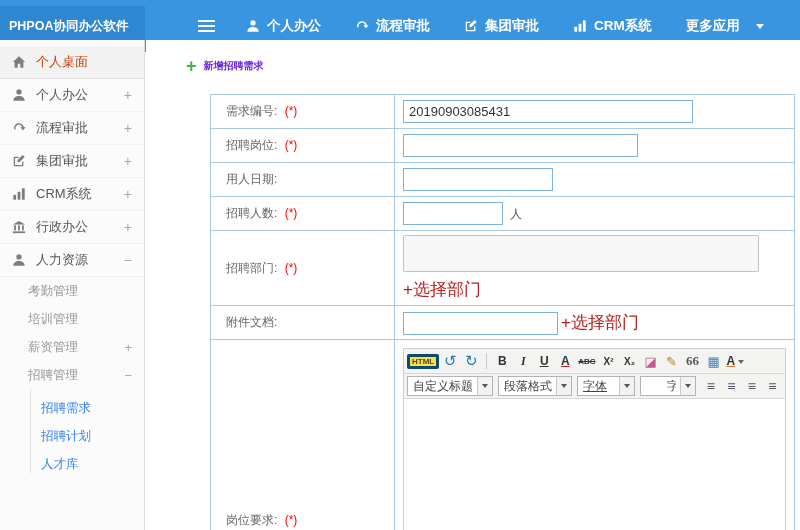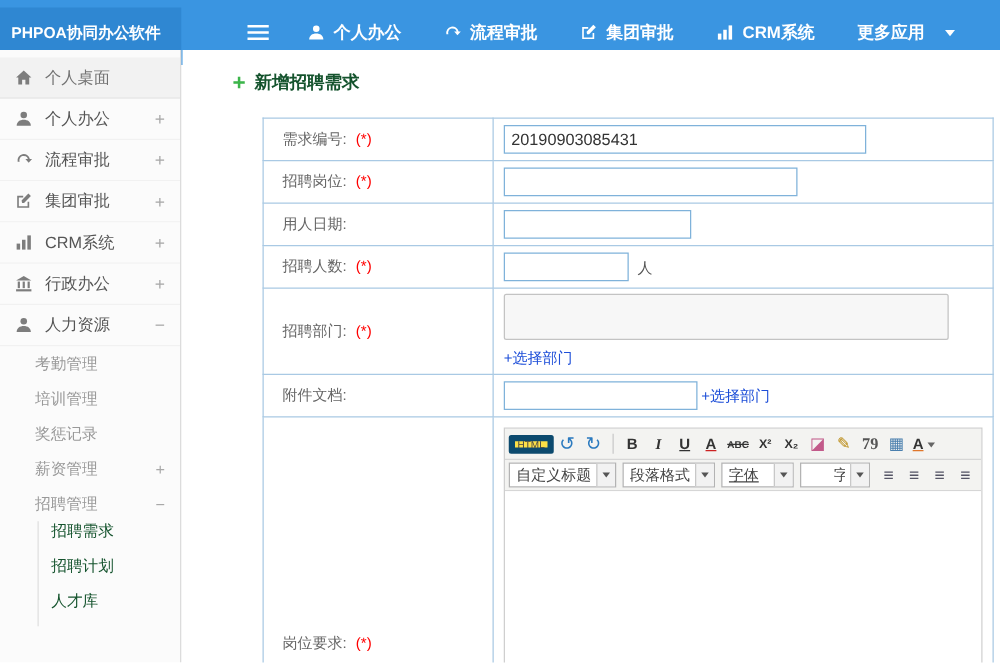--- a/index.html
+++ b/index.html
@@ -22,65 +22,65 @@
   .nav-ic { display:flex; align-items:center; }
   .nav-ic svg { display:block; }
   .caret-down { width:0; height:0; border:4px solid transparent; border-top:5px solid #fff;
     margin-left:9px; margin-top:4px; }
 
   
   .sidebar { position:absolute; top:40px; left:0; width:145px; height:490px;
     background:#fbfbfb; border-right:1px solid #dcdcdc; padding-top:6px; overflow:hidden; }
   .side-item { height:33px; display:flex; align-items:center; padding:0 12px;
     border-bottom:1px solid #f1f1f1; color:#555; font-size:13px; cursor:pointer; background:#fbfbfb; }
-  .side-item.active { background:#f2f2f2; border-bottom-color:#e2e2e2; color:#737373; }
+  .side-item.active { background:#f2f2f2; border-bottom-color:#e2e2e2; color:#c2410c; }
   .side-ic { width:16px; margin-right:8px; color:#7d7d7d; display:flex; align-items:center; }
   .side-ic svg { display:block; }
   .toggle { margin-left:auto; color:#a8a8a8; font-size:14px; line-height:1; }
   .sub-item { height:28px; display:flex; align-items:center; padding:0 12px 0 28px;
     color:#999; font-size:12.5px; cursor:pointer; }
   .sub-item .toggle { font-size:13px; }
   .subsub-wrap { margin-left:30px; border-left:1px solid #e0e0e0; }
-  .subsub-item { height:28px; display:flex; align-items:flex-start; padding-left:10px;
-    color:#14532d; font-size:12.5px; cursor:pointer; }
+  .subsub-item { height:28px; display:flex; align-items:flex-end; padding-left:10px;
+    color:#3b82f6; font-size:12.5px; cursor:pointer; }
 
   
   .content { position:absolute; top:40px; left:146px; width:654px; height:490px; background:#fff; }
   .page-title { margin:17px 0 0 40px; display:flex; align-items:center; gap:7px; }
   .plus-glyph { color:#3cb54a; font-size:18px; font-weight:bold; line-height:1; }
-  .page-title h1 { font-size:14px; font-weight:bold; color:#14532d; }
+  .page-title h1 { font-size:10px; font-weight:bold; color:#6d28d9; }
 
   table.form-table { border-collapse:collapse; margin:19px 0 0 64px; width:585px; table-layout:fixed; }
   .form-table td { border:1px solid #a9c9e4; vertical-align:middle; }
   td.lbl { width:184px; padding:0 8px 0 15px; font-size:12px; color:#666; }
   td.fld { padding:4px 8px; font-size:12px; color:#555; }
   tr.short td { height:34px; }
   tr.dept td { height:66px; }
   .req { color:#f00; font-style:normal; margin-left:4px; font-size:12px; }
 
   .ipt { height:23px; border:1px solid #7fb2da; padding:0 5px; font-size:13px; color:#333;
     background:#fff; outline:none; }
   .w290 { width:290px; } .w235 { width:235px; } .w150 { width:150px; }
   .w100 { width:100px; } .w155 { width:155px; }
   .suffix { margin-left:7px; color:#555; font-size:12px; }
-  .blue-link { color:#1d4ed8; font-size:12px; text-decoration:none; cursor:pointer; }
+  .blue-link { color:#b91c1c; font-size:17px; text-decoration:none; cursor:pointer; }
   .dept-ta { width:356px; height:37px; background:#f7f7f7; border:1px solid #c3c3c3;
     border-radius:2px; resize:none; outline:none; }
   .link-line { margin-top:3px; }
   .attach-link { margin-left:3px; }
 
   
   td.editor-cell { padding:8px; vertical-align:middle; height:358px; }
   .editor { border:1px solid #cfcfcf; width:100%; height:344px; background:#fff; overflow:hidden; }
   .tb { display:flex; align-items:center; background:#f3f3f1; border-bottom:1px solid #d6d6d6;
     height:25px; padding:2px 3px; gap:1px; overflow:hidden; white-space:nowrap; }
   .tb-btn { min-width:20px; height:20px; display:inline-flex; align-items:center; justify-content:center;
     font-size:12px; color:#333; border-radius:2px; cursor:pointer; padding:0 2px; }
   .tb-sep { width:1px; height:16px; background:#c9c9c9; margin:0 4px; }
-  .b-html { font-size:8px; font-weight:normal; border:5px solid #0c4a6e; background:#fde047;
+  .b-html { font-size:8px; font-weight:bold; border:3px solid #0c4a6e; background:#fde047;
     height:15px; min-width:26px; color:#444; }
   .b-blue { color:#2b7abf; font-size:15px; }
   .b-bold { font-weight:bold; }
   .b-italic { font-style:italic; font-family:"Liberation Serif", serif; font-weight:bold; }
   .b-under { text-decoration:underline; font-weight:bold; }
   .b-fontA { font-weight:bold; text-decoration:underline; text-decoration-color:#cc2222; }
   .b-strike { text-decoration:line-through; font-size:8px; font-weight:bold;text-align:right; }
   .b-supsub { font-size:10px; font-weight:bold; }
   .b-eraser { color:#c25a8a; font-size:13px; }
   .b-pencil { color:#b8860b; font-size:13px; }
@@ -230,24 +230,20 @@
 
   <div class="sub-item">
     <span>考勤管理</span>
     <span class="toggle"></span>
   </div>
   <div class="sub-item">
     <span>培训管理</span>
     <span class="toggle"></span>
   </div>
   <div class="sub-item">
-    <span>奖惩记录</span>
-    <span class="toggle"></span>
-  </div>
-  <div class="sub-item">
     <span>薪资管理</span>
     <span class="toggle">+</span>
   </div>
   <div class="sub-item">
     <span>招聘管理</span>
     <span class="toggle">−</span>
   </div>
 
   <div class="subsub-wrap">
     <div class="subsub-item">
@@ -341,21 +337,21 @@
             <span class="tb-sep"></span>
             <span class="tb-btn b-bold">B</span>
             <span class="tb-btn b-italic">I</span>
             <span class="tb-btn b-under">U</span>
             <span class="tb-btn b-fontA">A</span>
             <span class="tb-btn b-strike">ABC</span>
             <span class="tb-btn b-supsub">X²</span>
             <span class="tb-btn b-supsub">X₂</span>
             <span class="tb-btn b-eraser">◪</span>
             <span class="tb-btn b-pencil">✎</span>
-            <span class="tb-btn b-quote">79</span>
+            <span class="tb-btn b-quote">66</span>
             <span class="tb-btn b-grid">▦</span>
             <span class="tb-btn b-colorA">A</span>
           </div>
           <div class="tb">
             <span class="dd dd-a">
               <span class="dd-label">自定义标题</span>
               <span class="dd-caret">
                     <i></i>
                   </span>
             </span>

